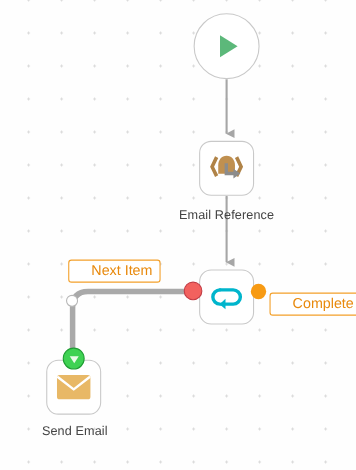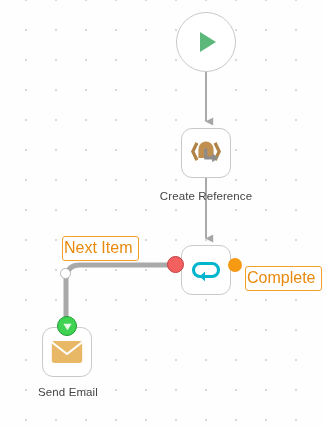--- a/index.html
+++ b/index.html
@@ -106,23 +106,23 @@
     height: 14px;
     background: #f79a13;
   }
 
   
   .flag-badge {
     position: absolute;
     border: 1px solid #f3a02a;
     background: #ffffff;
     color: #e8890c;
-    font-size: 16px;
+    font-size: 13px;
     border-radius: 3px;
-    padding: 2px 6px 3px 1px;
+    padding: 2px 6px 3px 20px;
     white-space: nowrap;
     line-height: 1.1;
   }
   #complete-badge  { left: 245px; top: 266px; }
   #next-item-badge { left: 62px;  top: 236px; }
 
   
   #send-email-node  { left: 42px; top: 327px; }
   #send-email-label { left: -7px; top: 386px; width: 150px; }
 
@@ -197,21 +197,21 @@
         <path d="M 27.5 5 L 32 14.5 L 27.5 24 L 24.6 22.3 L 28.4 14.5 L 24.6 6.7 Z" fill="#b08347"></path>
 
         <path d="M 17 4.5 C 21.6 4.5 24.6 8.2 24.6 13.2 L 24.6 21 L 9.4 21 L 9.4 13.2
                  C 9.4 8.2 12.4 4.5 17 4.5 Z" fill="#c09050"></path>
 
         <path d="M 15.2 11.5 L 18.3 11.5 L 18.3 19.2 L 23.2 19.2 L 23.2 16.3
                  L 29.5 20.8 L 23.2 25.3 L 23.2 22.4 L 15.2 22.4 Z" fill="#8c8c8c"></path>
       </svg>
     </span>
   </div>
-  <div id="create-reference-label" class="node-label">Create Reference</div>
+  <div id="create-reference-label" class="node-label">Email Reference</div>
 
   <div id="loop-node" class="node node-box">
     <span>
       <svg class="icon-svg" width="32" height="28" viewBox="0 0 32 28">
         <path d="M 10 7.5 L 22 7.5 A 6.5 6.5 0 0 1 22 20.5 L 11.5 20.5" fill="none" stroke="#00b5cc" stroke-width="3.1" stroke-linecap="round"></path>
         <path d="M 10 7.5 A 6.5 6.5 0 0 0 10 20.5" fill="none" stroke="#00b5cc" stroke-width="3.1" stroke-linecap="round"></path>
         <path d="M 15 15.6 L 9.6 20.5 L 15 25.2 Z" fill="#00b5cc"></path>
       </svg>
     </span>
   </div>

